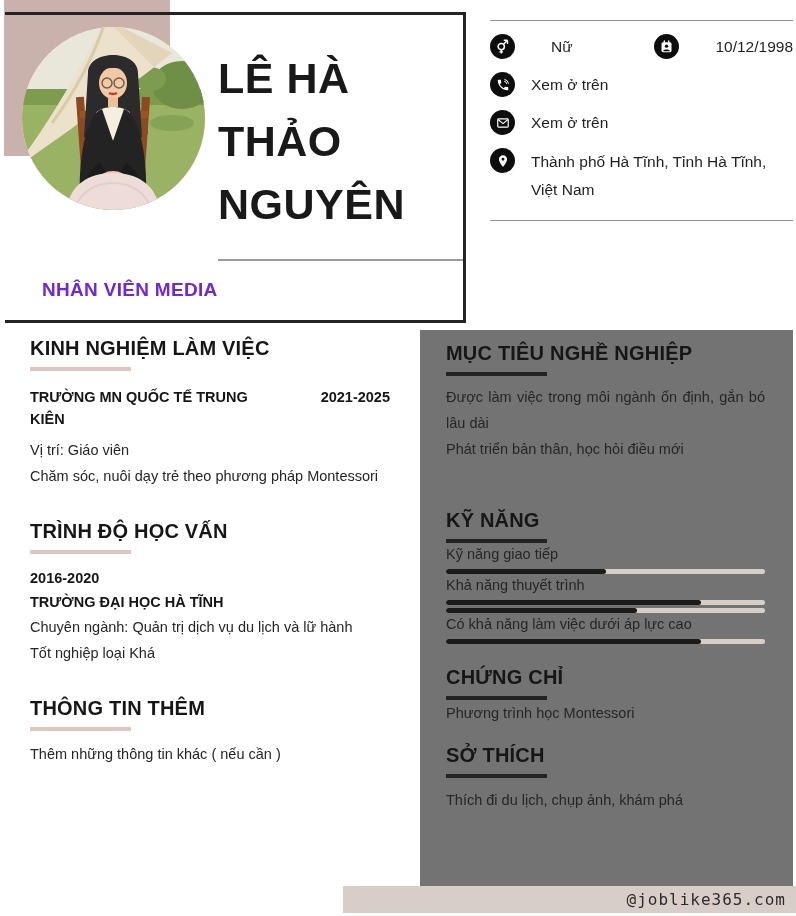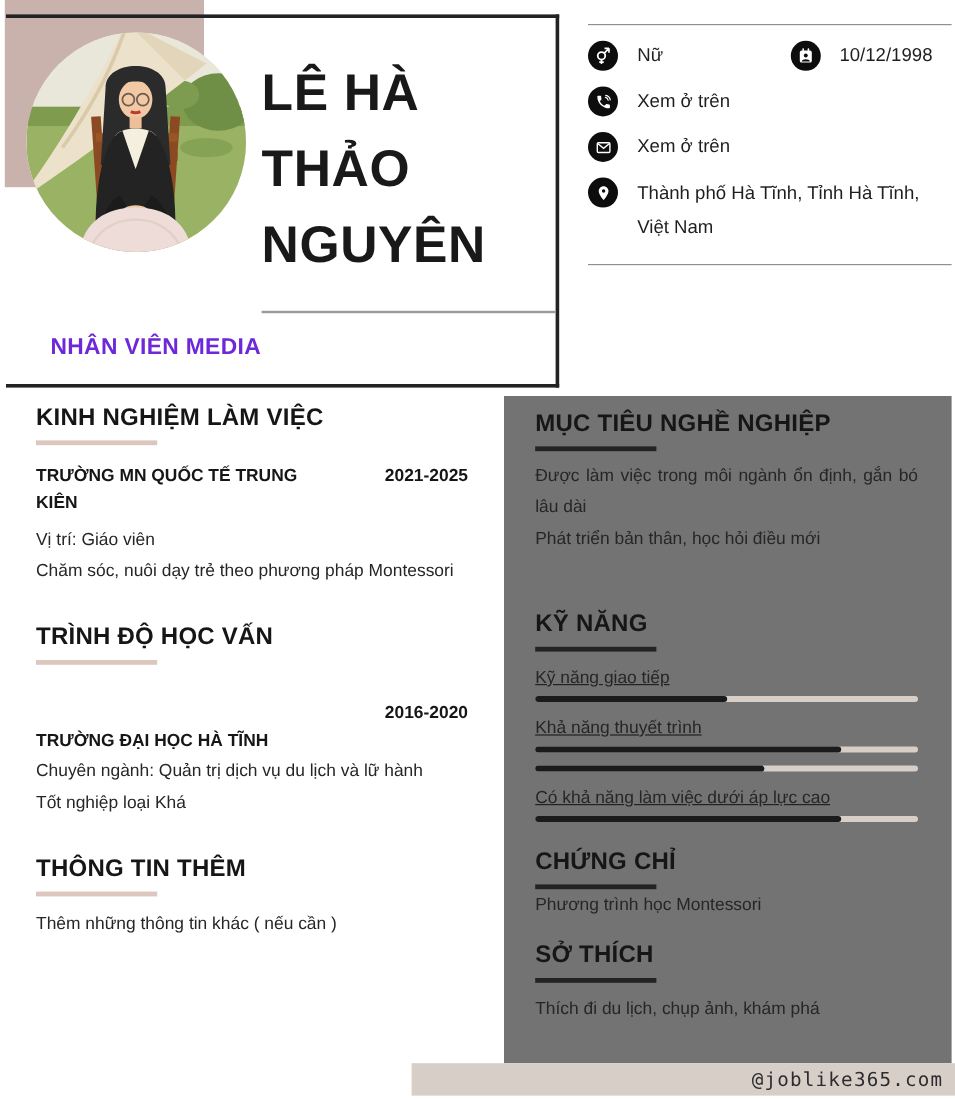--- a/index.html
+++ b/index.html
@@ -43,21 +43,21 @@
     padding:13px 0 16px 0;box-sizing:border-box;
   }
   .contact-row{display:flex;align-items:flex-start;margin:0 0 13px 0;}
   .contact-row:last-child{margin-bottom:0;}
   .cicon{
     flex:0 0 25px;width:25px;height:25px;border-radius:50%;background:#0d0d0d;
     display:flex;align-items:center;justify-content:center;margin-right:16px;
   }
   .cicon svg{display:block;}
   .ctext{font-size:15.5px;line-height:25px;color:#1f1f1f;}
-  .contact-pair{display:flex;align-items:flex-start;flex:1;}
+  .contact-pair{display:flex;align-items:flex-start;flex:1;gap:20px;}
   .contact-pair.second{margin-left:34px;}
   .ctext.wide{line-height:28px;}
 
   
   .col-left{left:30px;top:336px;width:360px;z-index:2;}
   .col-right{
     left:420px;top:330px;width:373px;height:556px;background:#737373;z-index:1;
     box-sizing:border-box;padding:11px 28px 0 26px;
   }
 
@@ -74,21 +74,21 @@
 
   
   .entry-head{display:flex;margin-top:15px;}
   .entry-org{font-size:14.5px;font-weight:bold;line-height:22px;width:244px;color:#161616;}
   .entry-period{font-size:14.5px;font-weight:bold;line-height:22px;margin-left:auto;color:#161616;}
   .sec-block{margin-bottom:0;}
   .mt-sec{margin-top:30px;}
   .bold-line{font-size:14.5px;font-weight:bold;line-height:24px;color:#161616;}
 
   
-  .skill-row{margin-top:11px;text-decoration:underline;}
+  .skill-row{}
   .skill-label{font-size:14.5px;line-height:23px;color:#262626;}
   .skill-track{height:5px;background:#d8cec8;border-radius:3px;margin-top:3px;position:relative;}
   .skill-fill{height:5px;background:#1b1b1b;border-radius:3px;width:0;}
 
   
   .footer-bar{
     left:343px;top:886px;width:453px;height:27px;background:#d8cec8;z-index:4;
     display:flex;align-items:center;justify-content:flex-end;
     font-family:"DejaVu Sans Mono","Liberation Mono",monospace;
     font-size:16px;color:#2c2c2c;box-sizing:border-box;padding-right:10px;
@@ -214,21 +214,21 @@
       <div class="entry-org">TRƯỜNG MN QUỐC TẾ TRUNG KIÊN</div>
       <div class="entry-period">2021-2025</div>
     </div>
     <div class="body-txt" style="margin-top:7px;">Vị trí: Giáo viên</div>
     <div class="body-txt just" style="width:358px;">Chăm sóc, nuôi dạy trẻ theo phương pháp Montessori</div>
   </div>
 
   <div class="sec-block mt-sec">
     <h2 class="sec">TRÌNH ĐỘ HỌC VẤN</h2>
     <div class="rule light"></div>
-    <div class="bold-line" style="margin-top:28px;text-align:right;">2016-2020</div>
+    <div class="bold-line" style="margin-top:12px;">2016-2020</div>
     <div class="bold-line">TRƯỜNG ĐẠI HỌC HÀ TĨNH</div>
     <div class="body-txt">Chuyên ngành: Quản trị dịch vụ du lịch và lữ hành</div>
     <div class="body-txt">Tốt nghiệp loại Khá</div>
   </div>
 
   <div class="sec-block mt-sec">
     <h2 class="sec">THÔNG TIN THÊM</h2>
     <div class="rule light"></div>
     <div class="body-txt" style="margin-top:10px;">Thêm những thông tin khác ( nếu cần )</div>
   </div>

